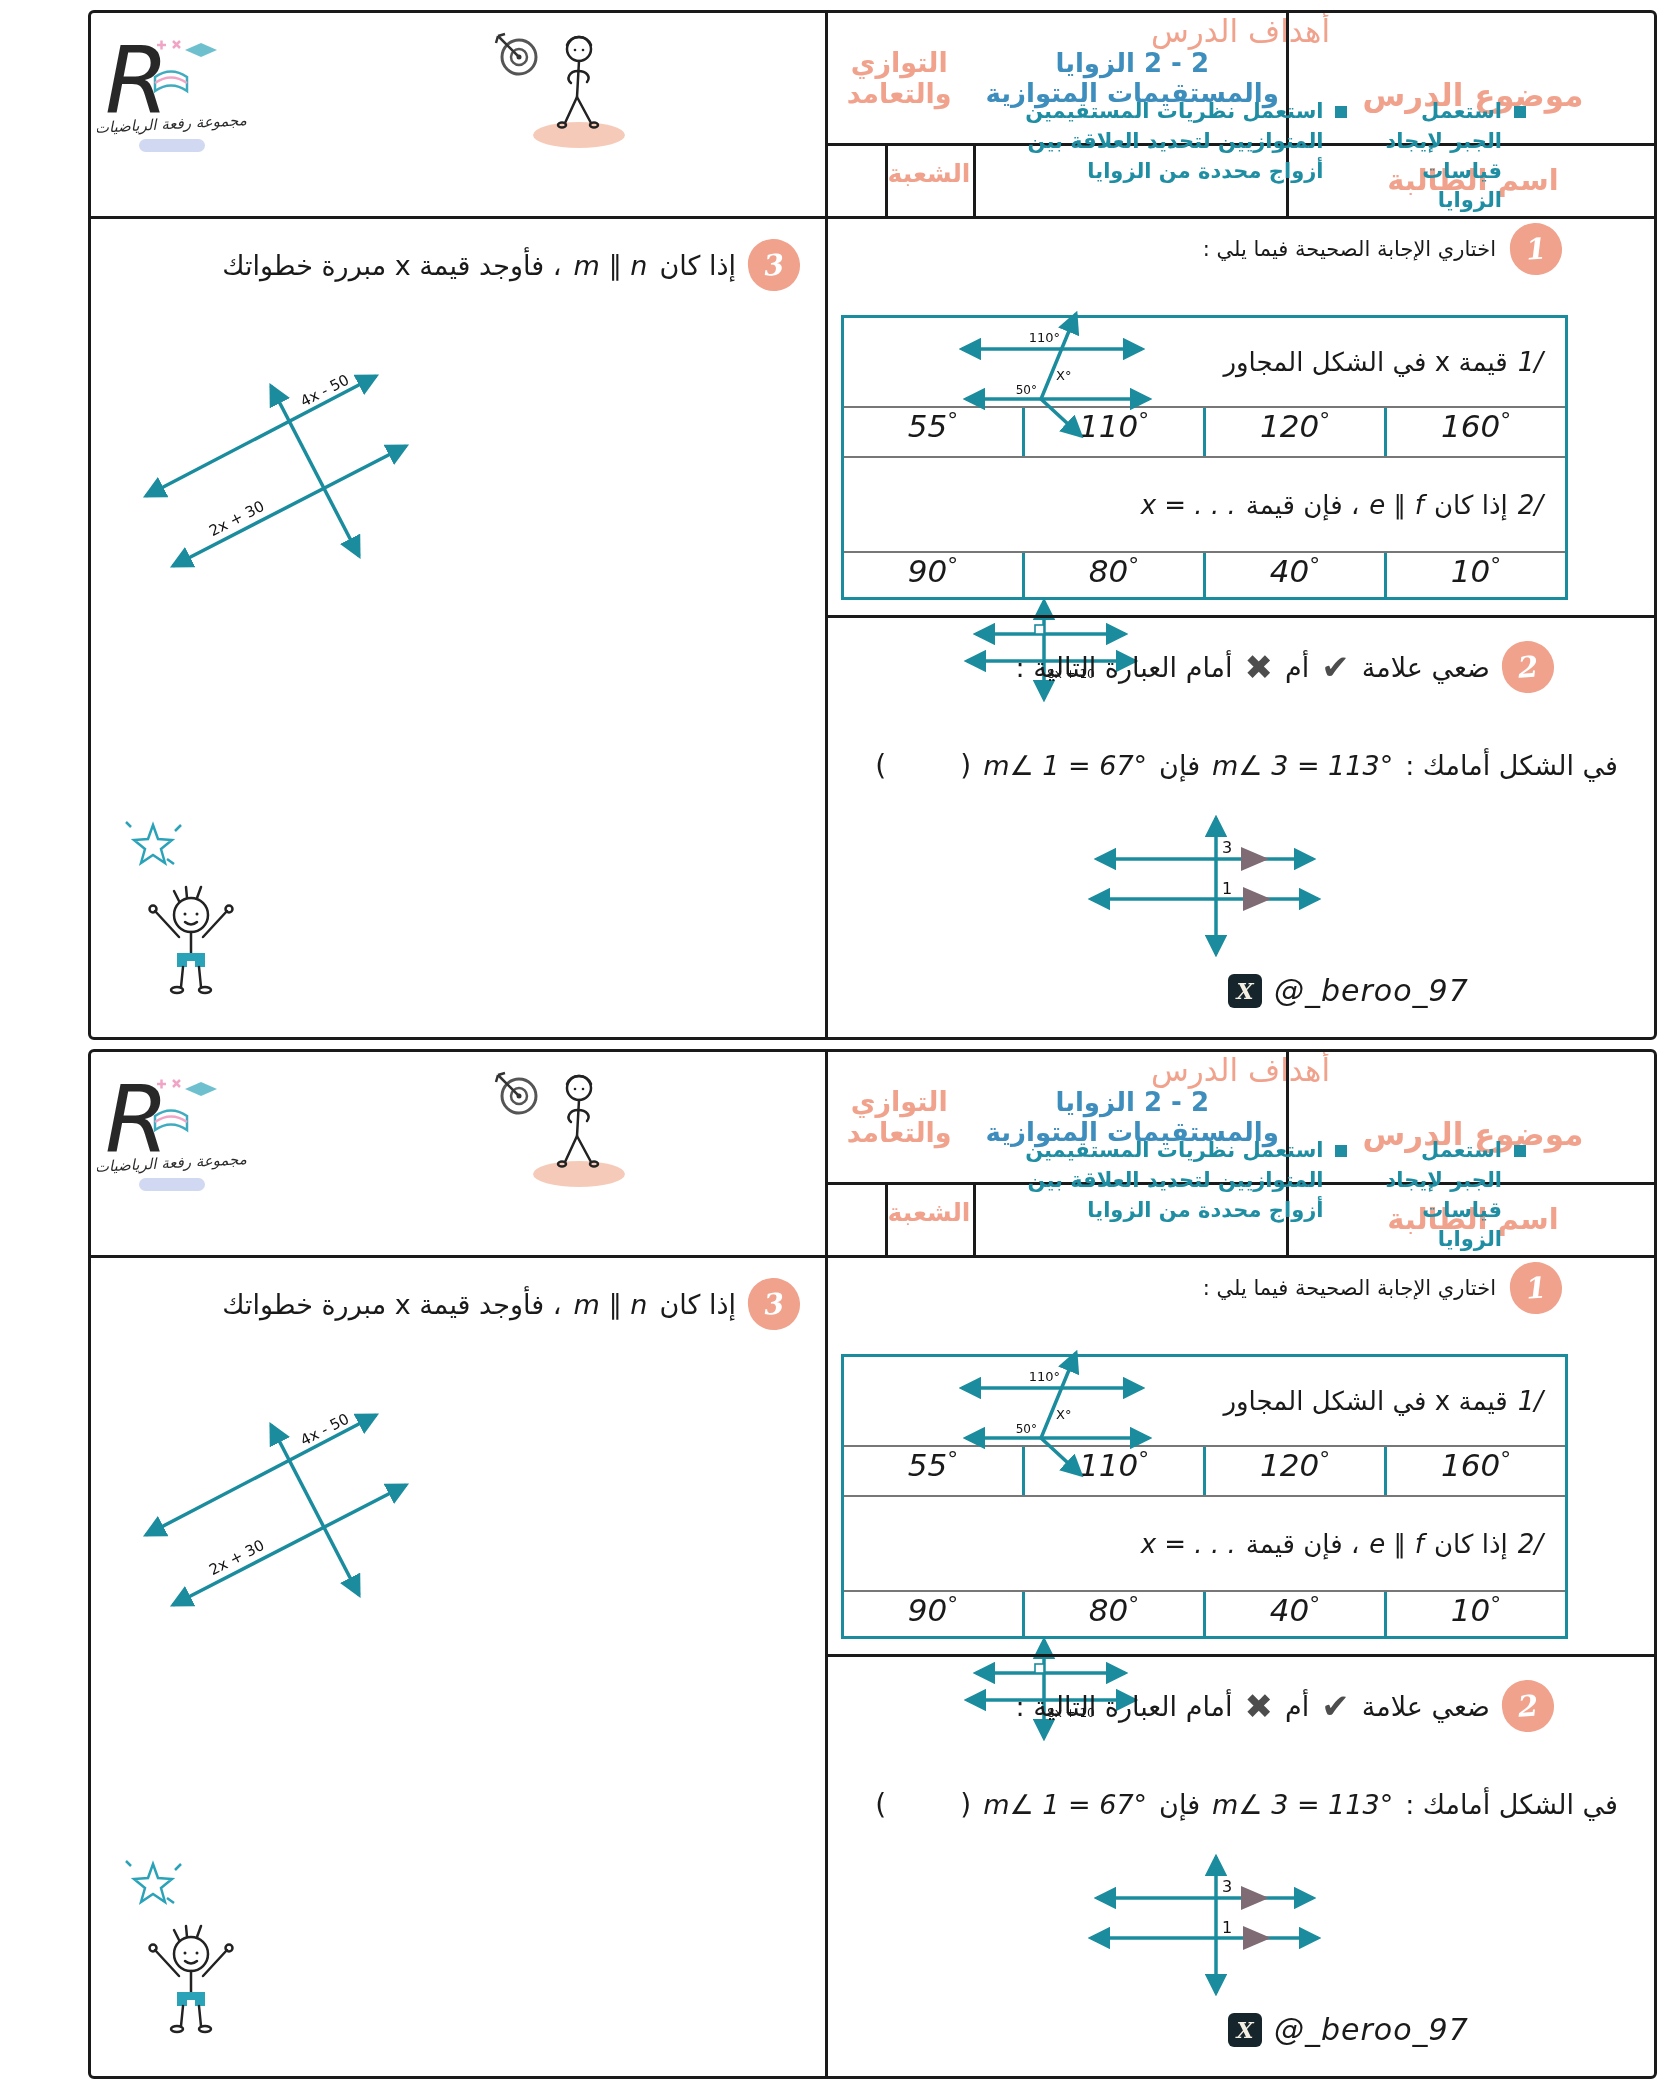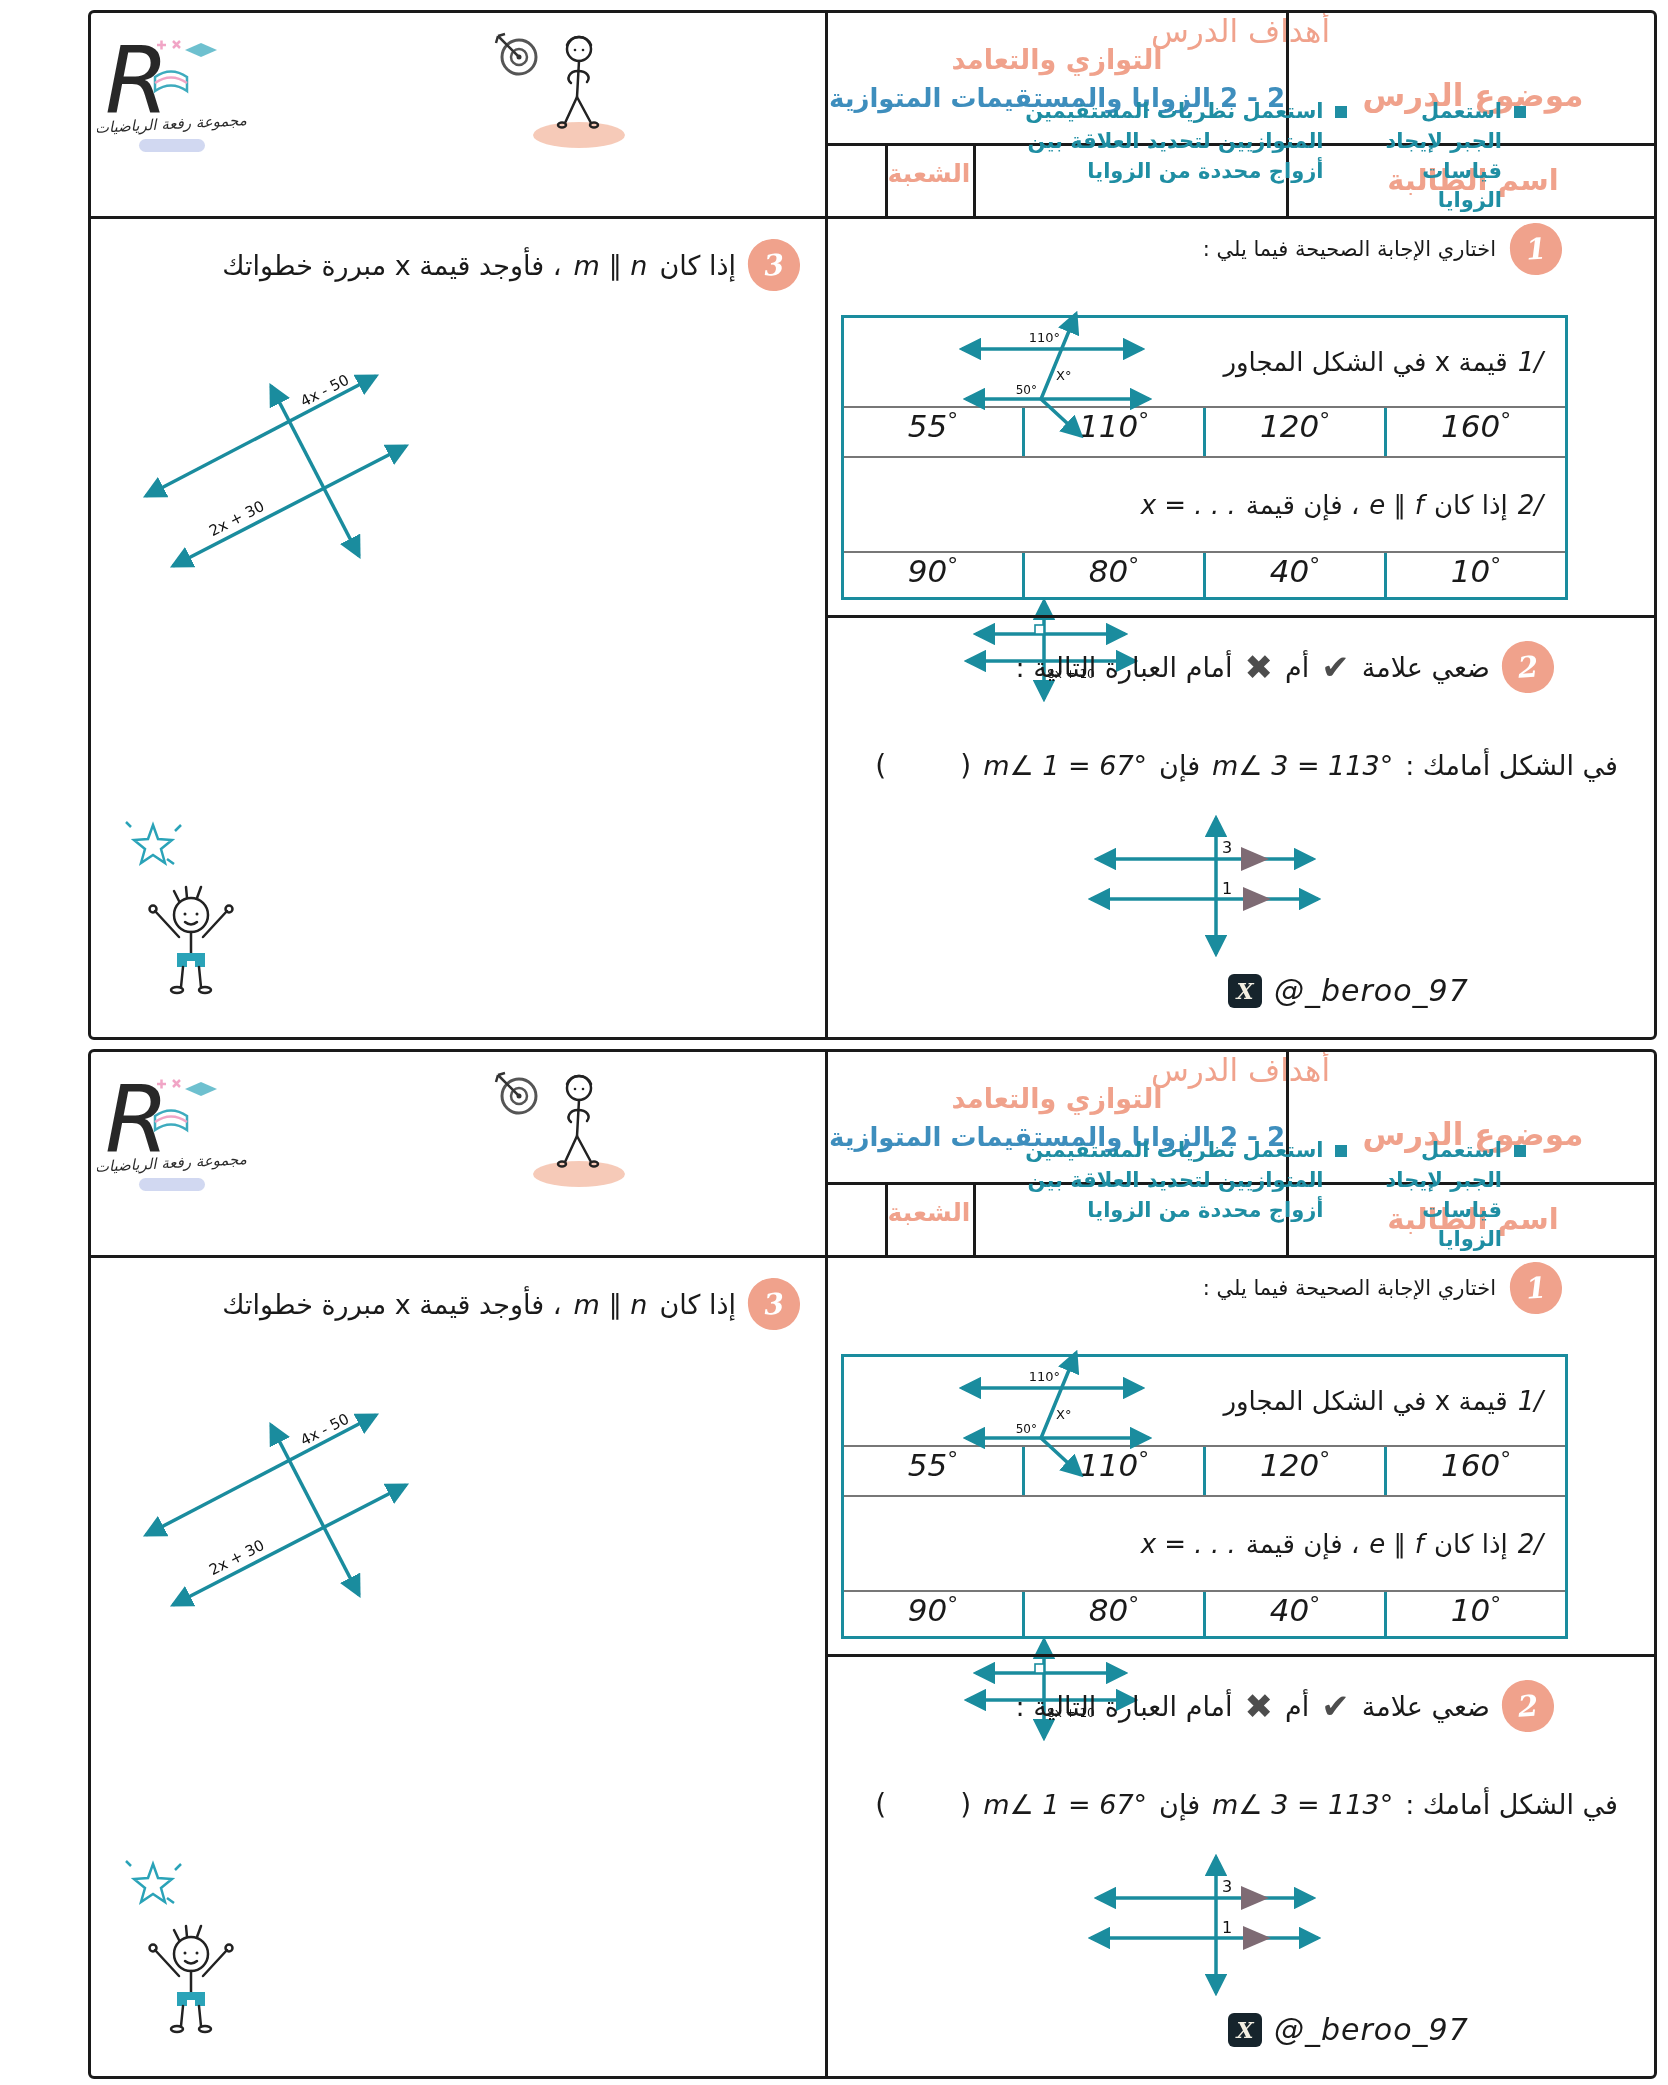--- a/index.html
+++ b/index.html
@@ -13,21 +13,21 @@
   .vline,.hline{position:absolute;background:var(--ink)}
   .vline{width:3px}.hline{height:3px}
   .main-divider{left:734px;top:0;height:100%}
   .hdr-line1{left:734px;width:835px;top:130px}
   .hdr-line2{left:0;width:100%;top:203px}
   .v-subject{left:1195px;top:0;height:203px}
   .v-sec1{left:794px;top:130px;height:73px}
   .v-sec2{left:882px;top:130px;height:73px}
   .cell{position:absolute;display:flex;align-items:center;justify-content:center;text-align:center}
   .cell-subject{left:1195px;top:0;width:374px;height:164px;color:var(--salmon);font-weight:bold;font-size:31px}
-  .cell-lesson{left:737px;top:0;width:458px;height:130px;flex-direction:column;gap:8px}
+  .cell-lesson{left:737px;top:0;width:458px;height:130px;flex-direction:row;gap:8px}
   .unit{color:var(--salmon);font-weight:bold;font-size:27px}
   .lesson{color:var(--blue);font-weight:bold;font-size:26px;direction:rtl}
   .cell-student{left:1195px;top:130px;width:374px;height:73px;color:var(--salmon);font-weight:bold;font-size:29px}
   .cell-secl{left:794px;top:130px;width:88px;height:60px;color:var(--salmon);font-weight:600;font-size:25px}
   .cell-secv{left:737px;top:130px;width:57px;height:73px}
   .cell-namev{left:882px;top:130px;width:313px;height:73px}
   .goals-title{position:absolute;top:0;right:324px;color:var(--salmon);font-weight:normal;font-size:31px}
   .goals-list{position:absolute;top:84px;right:128px;width:525px;display:flex;flex-direction:row;gap:24px}
   .goal-item{display:flex;direction:rtl;gap:12px}
   .goal-bullet{flex:0 0 12px;width:12px;height:12px;background:var(--teal);margin-top:9px}

